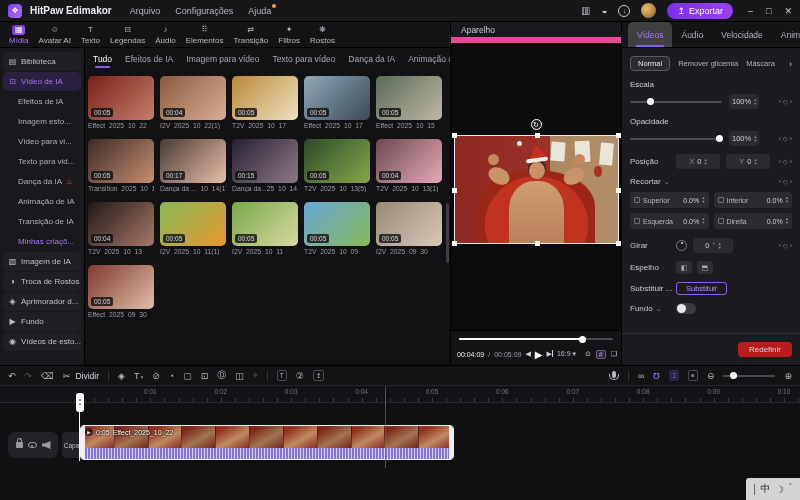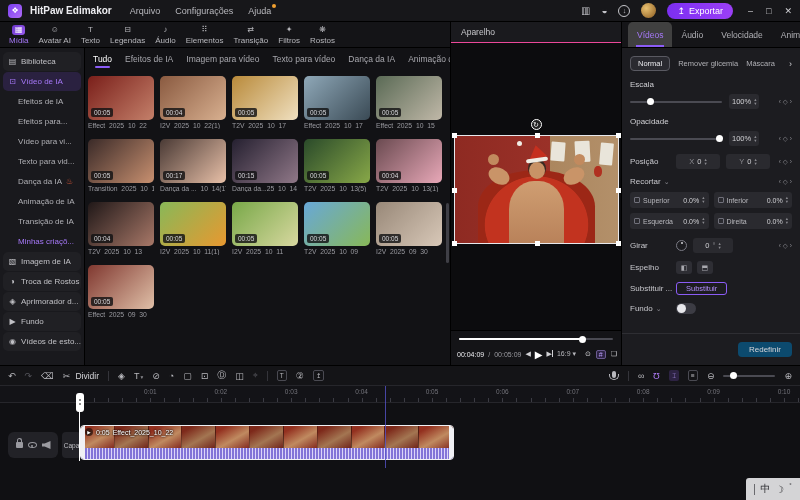--- a/index.html
+++ b/index.html
@@ -61,21 +61,21 @@
   .thumb{width:66px;height:44px;border-radius:5px;position:relative;overflow:hidden;}
   .dur{position:absolute;left:3px;bottom:3px;background:rgba(18,18,20,.82);color:#d8d8dc;font-size:6.5px;
         padding:0 3px;border-radius:2px;height:9px;line-height:9px;}
   .lib-name{font-size:6.8px;color:#9a9aa0;margin-top:2px;width:66px;overflow:hidden;}
   .lib-scroll{position:absolute;right:1px;top:155px;width:3px;height:60px;background:#3f3f46;border-radius:2px;}
 
   
   .preview{position:absolute;top:22px;left:450px;width:172px;height:343px;background:#101013;
            border-left:1px solid #000;border-right:1px solid #000;}
   .pv-header{height:21px;display:flex;align-items:center;padding-left:10px;font-size:8.5px;color:#c8c8cc;
-           background:#1a1a1e;border-bottom:1px solid #ec4899;}
+           background:#1a1a1e;border-bottom:6px solid #ec4899;}
   .pv-canvas{position:absolute;top:21px;left:0;right:0;bottom:35px;background:#0c0c0e;}
   .video-frame{position:absolute;left:4px;top:93px;width:163px;height:107px;outline:1px solid #e8e8ec;}
   .scene{position:absolute;inset:0;background:linear-gradient(90deg,#8e2a22 0%,#9a3128 58%,#ab865e 58%,#b3906a 100%);overflow:hidden;}
   .paper{position:absolute;background:#e9e5da;border-radius:1px;}
   .splash{position:absolute;width:8px;height:11px;background:#b03020;border-radius:45%;}
   .cape{position:absolute;left:14%;right:14%;top:32%;bottom:0;border-radius:50% 50% 0 0;
         background:radial-gradient(ellipse at 50% 75%,#c2331f 0 62%,#9c2716 63%);}
   .arm{position:absolute;width:22px;height:16px;border-radius:50%;background:#c99468;top:30%;}
   .fist{position:absolute;width:11px;height:11px;border-radius:50%;background:#c28a5e;top:17%;}
   .torso{position:absolute;left:33%;right:33%;top:42%;bottom:0;border-radius:45% 45% 0 0;
@@ -136,21 +136,21 @@
   .knob-ic::after{content:"";position:absolute;left:50%;top:1px;width:2px;height:2px;margin-left:-1px;border-radius:50%;background:#d0d0d4;}
   .mirror-btn{width:16px;height:13px;background:#2e2e34;border-radius:3px;display:flex;align-items:center;
         justify-content:center;font-size:7px;color:#a8a8ae;margin-right:5px;}
   .mirror-btn.v{transform:none;}
   .mirror-btn.v span{display:inline-block;transform:rotate(90deg);}
   .toggle{width:20px;height:11px;background:#3c3c44;border-radius:6px;position:relative;flex:none;}
   .toggle .tk{position:absolute;left:1px;top:1px;width:9px;height:9px;background:#e8e8ec;border-radius:50%;}
   .btn-outline{border:1px solid #8b5cf6;color:#b08cf8;border-radius:3px;padding:1px 9px;font-size:7.5px;}
   .ins-footer{position:absolute;bottom:0;left:0;right:0;height:32px;border-top:1px solid #2e2e33;
         display:flex;align-items:center;justify-content:flex-end;padding:0 8px;}
-  .btn-reset{background:#0c4a6e;color:#d6d6da;border-radius:4px;padding:3px 11px;font-size:8px;}
+  .btn-reset{background:#b91c1c;color:#d6d6da;border-radius:4px;padding:3px 11px;font-size:8px;}
 
   
   .timeline{position:absolute;top:365px;left:0;width:800px;height:135px;background:#101013;border-top:1px solid #000;}
   .tl-toolbar{height:20px;background:#141417;border-bottom:1px solid #26262b;display:flex;align-items:center;
         padding:0 8px;gap:9px;font-size:9px;color:#b8b8bd;}
   .ti{text-align:center;}
   .ti.dim{color:#55555c;}
   .ti.boxed{border:1px solid #4a4a52;border-radius:2px;font-size:6.5px;height:11px;line-height:10px;padding:0 2px;}
   .ti.accent{color:#b07cf8;}
   .ti.accent.boxed{background:#2d2343;border-color:transparent;color:#b89cf8;}
@@ -281,21 +281,21 @@
         <span>Biblioteca</span>
       </div>
       <div class="sb-item main active">
         <span class="sb-ic">⊡</span>
         <span>Vídeo de IA</span>
       </div>
       <div class="sb-item l1">
         <span>Efeitos de IA</span>
       </div>
       <div class="sb-item l1">
-        <span>Efeitos para...</span>
+        <span>Imagem esto...</span>
       </div>
       <div class="sb-item l1">
         <span>Vídeo para vi...</span>
       </div>
       <div class="sb-item l1">
         <span>Texto para vid...</span>
       </div>
       <div class="sb-item l1">
         <span>Dança da IA</span>
         <span class="sb-badge">♨</span>

